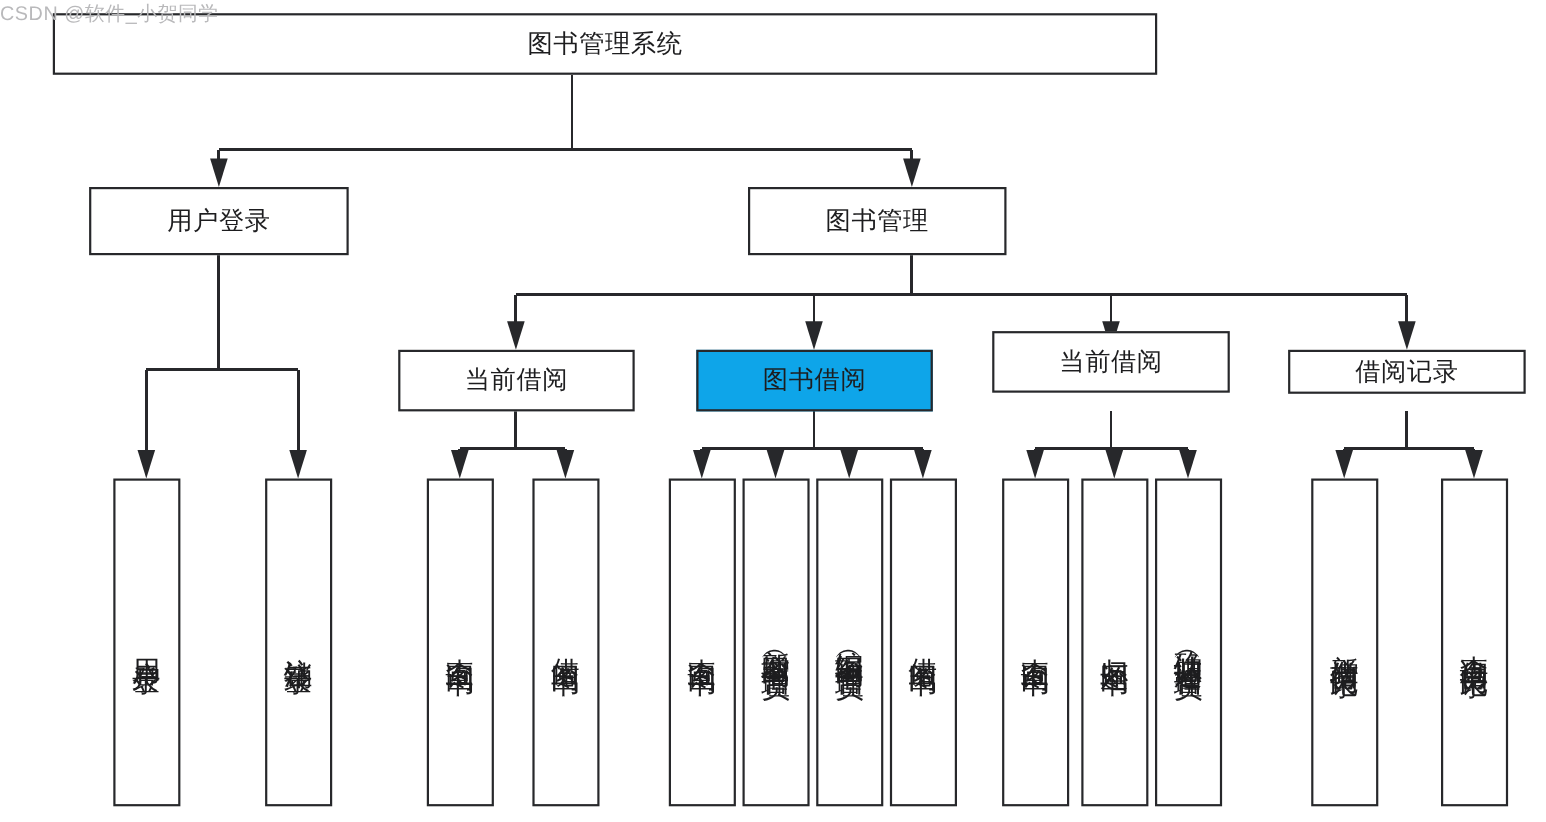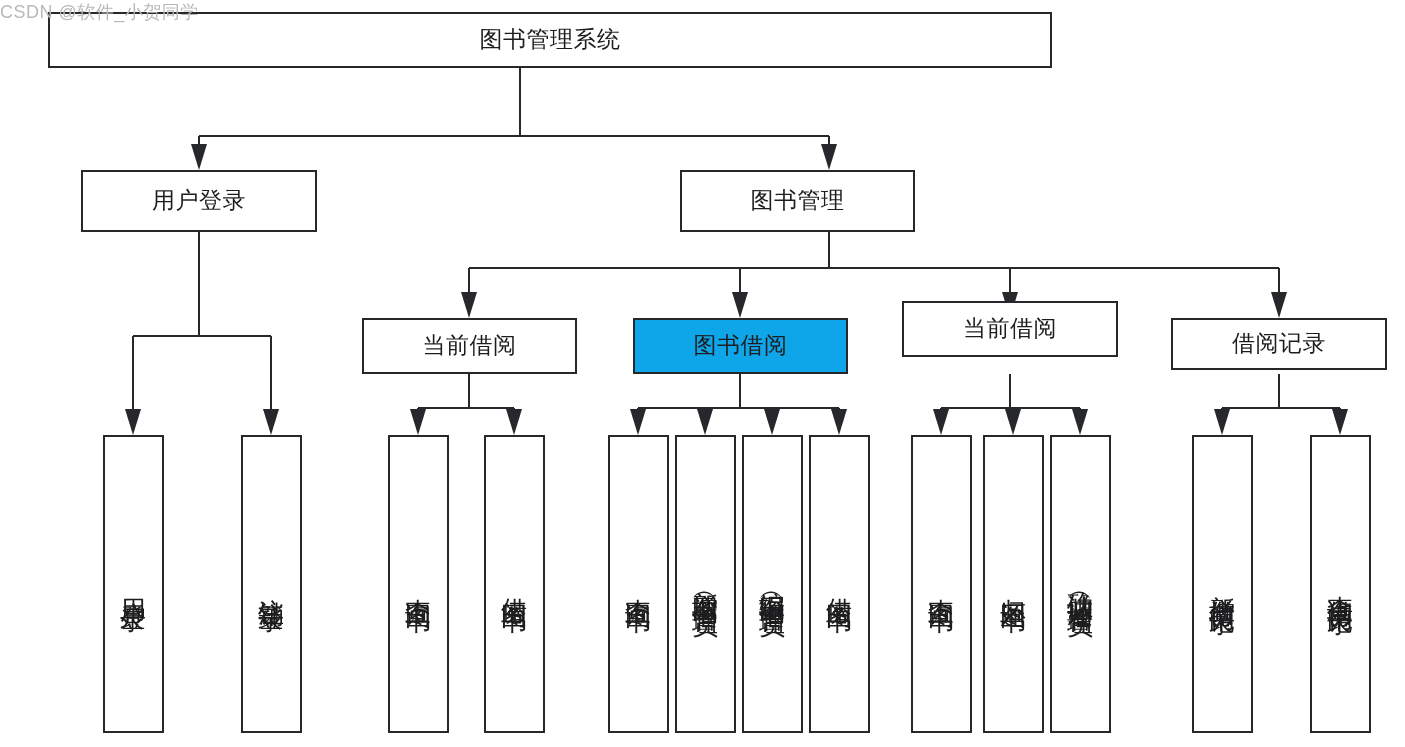--- a/index.html
+++ b/index.html
@@ -137,21 +137,21 @@
       </div>
       <div class="node horiz" style="left: 362px; top: 318px; width: 215px; height: 56px; border-color: rgb(39, 40, 43); background: rgb(255, 255, 255);">
         <span class="label" style="color: rgb(29, 29, 31);">当前借阅</span>
       </div>
       <div class="node horiz" style="left: 633px; top: 318px; width: 215px; height: 56px; border-color: rgb(39, 40, 43); background: #0ea5e9;">
         <span class="label" style="color: rgb(29, 29, 31);">图书借阅</span>
       </div>
       <div class="node horiz" style="left: 902px; top: 301px; width: 216px; height: 56px; border-color: rgb(39, 40, 43); background: rgb(255, 255, 255);">
         <span class="label" style="color: rgb(29, 29, 31);">当前借阅</span>
       </div>
-      <div class="node horiz" style="left: 1171px; top: 318px; width: 216px; height: 52px; border-color: rgb(39, 40, 43); background: rgb(255, 255, 255);">
+      <div class="node horiz" style="left: 1171px; top: 318px; width: 216px; height: 40px; border-color: rgb(39, 40, 43); background: rgb(255, 255, 255);">
         <span class="label" style="color: rgb(29, 29, 31);">借阅记录</span>
       </div>
       <div class="node vert" style="left: 103px; top: 435px; width: 61px; height: 298px; border-color: rgb(39, 40, 43); background: rgb(255, 255, 255);">
         <span class="label" style="color: rgb(29, 29, 31);">用户登录</span>
       </div>
       <div class="node vert" style="left: 241px; top: 435px; width: 61px; height: 298px; border-color: rgb(39, 40, 43); background: rgb(255, 255, 255);">
         <span class="label" style="color: rgb(29, 29, 31);">注销登录</span>
       </div>
       <div class="node vert" style="left: 388px; top: 435px; width: 61px; height: 298px; border-color: rgb(39, 40, 43); background: rgb(255, 255, 255);">
         <span class="label" style="color: rgb(29, 29, 31);">查询图书</span>

